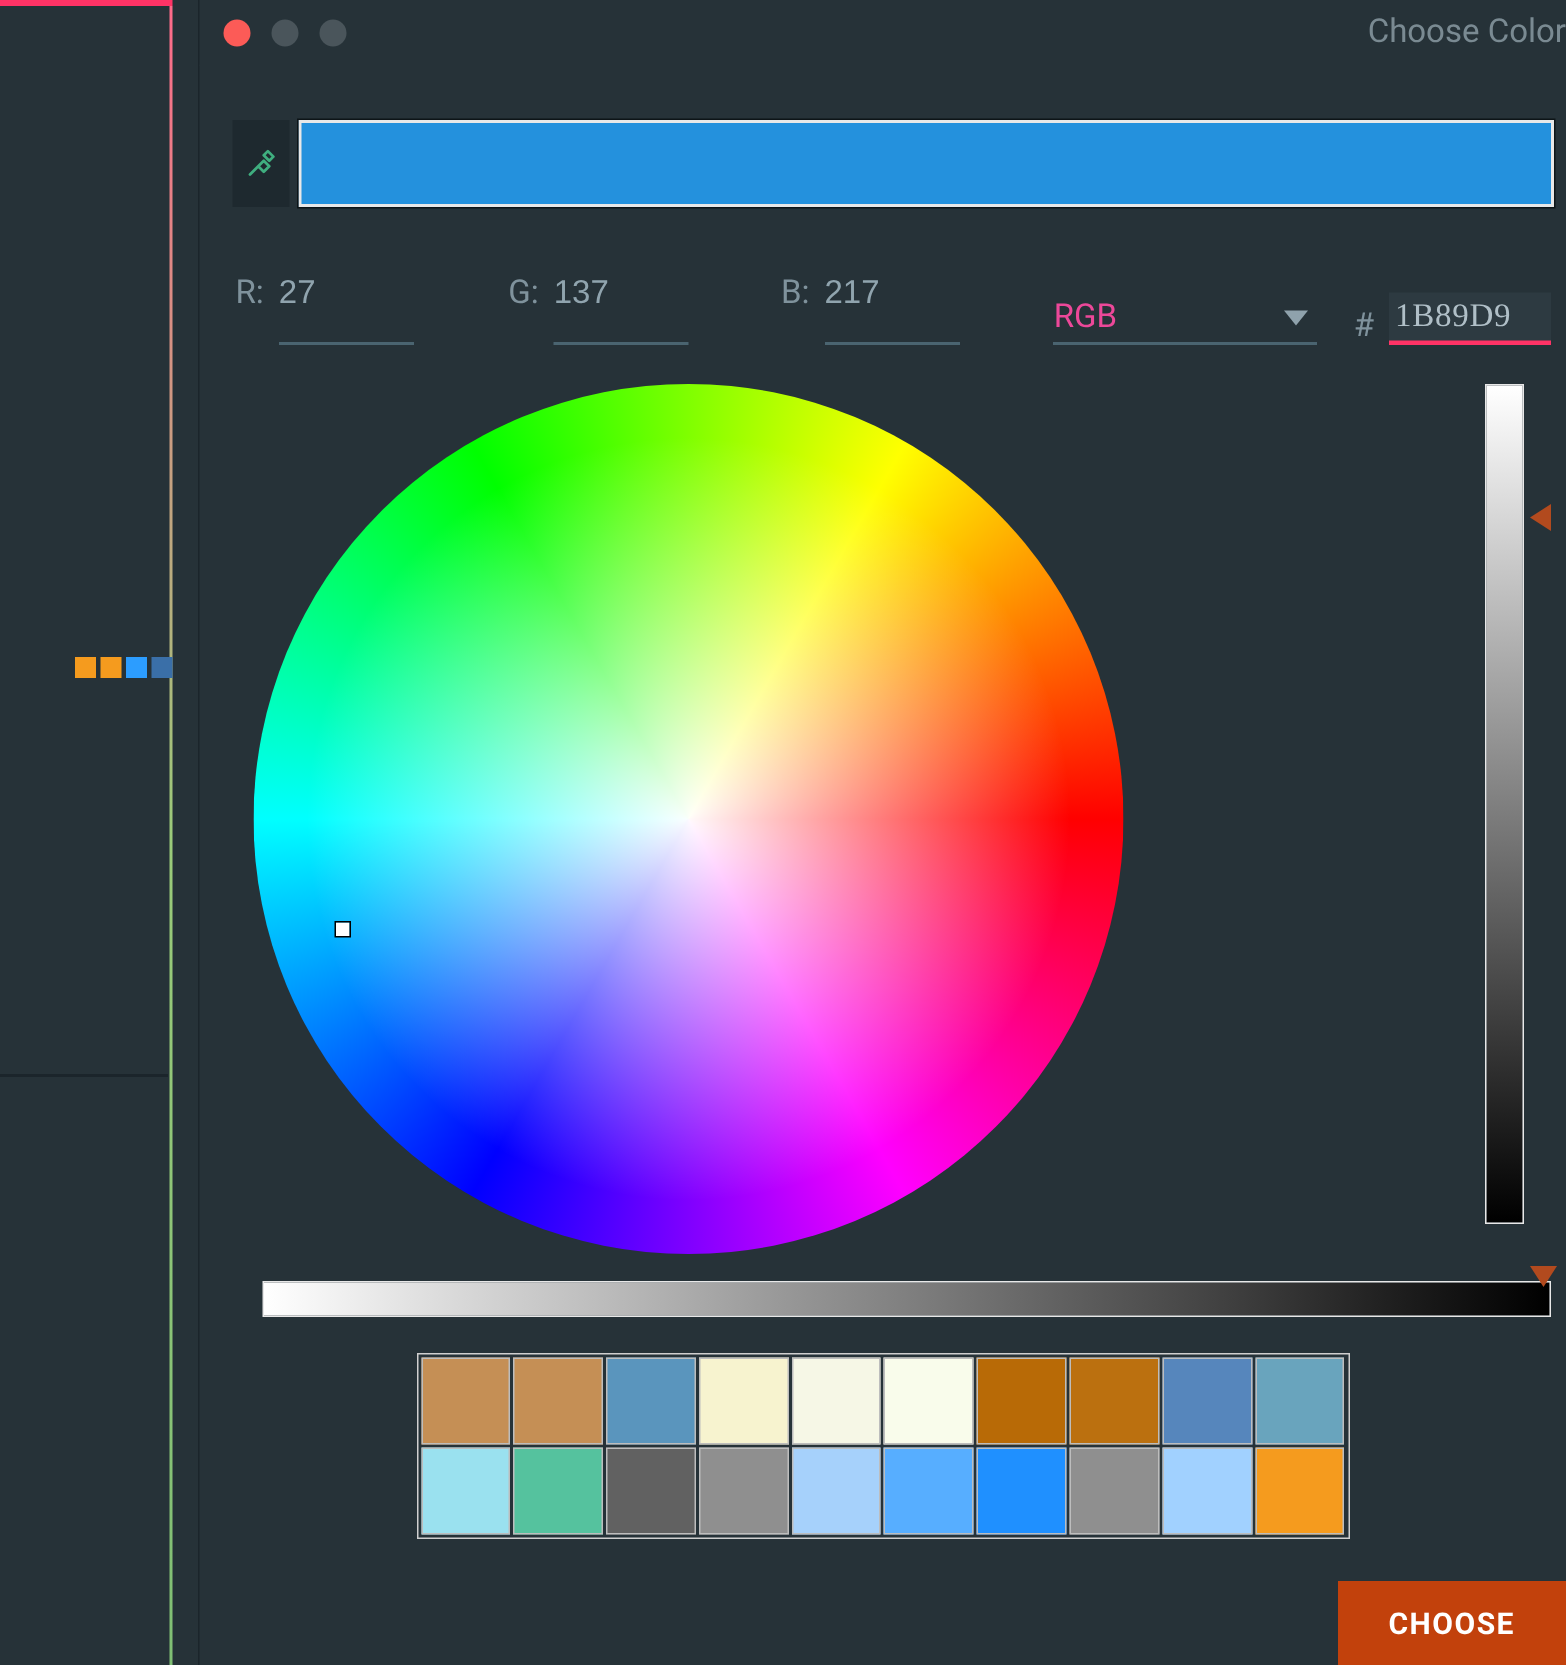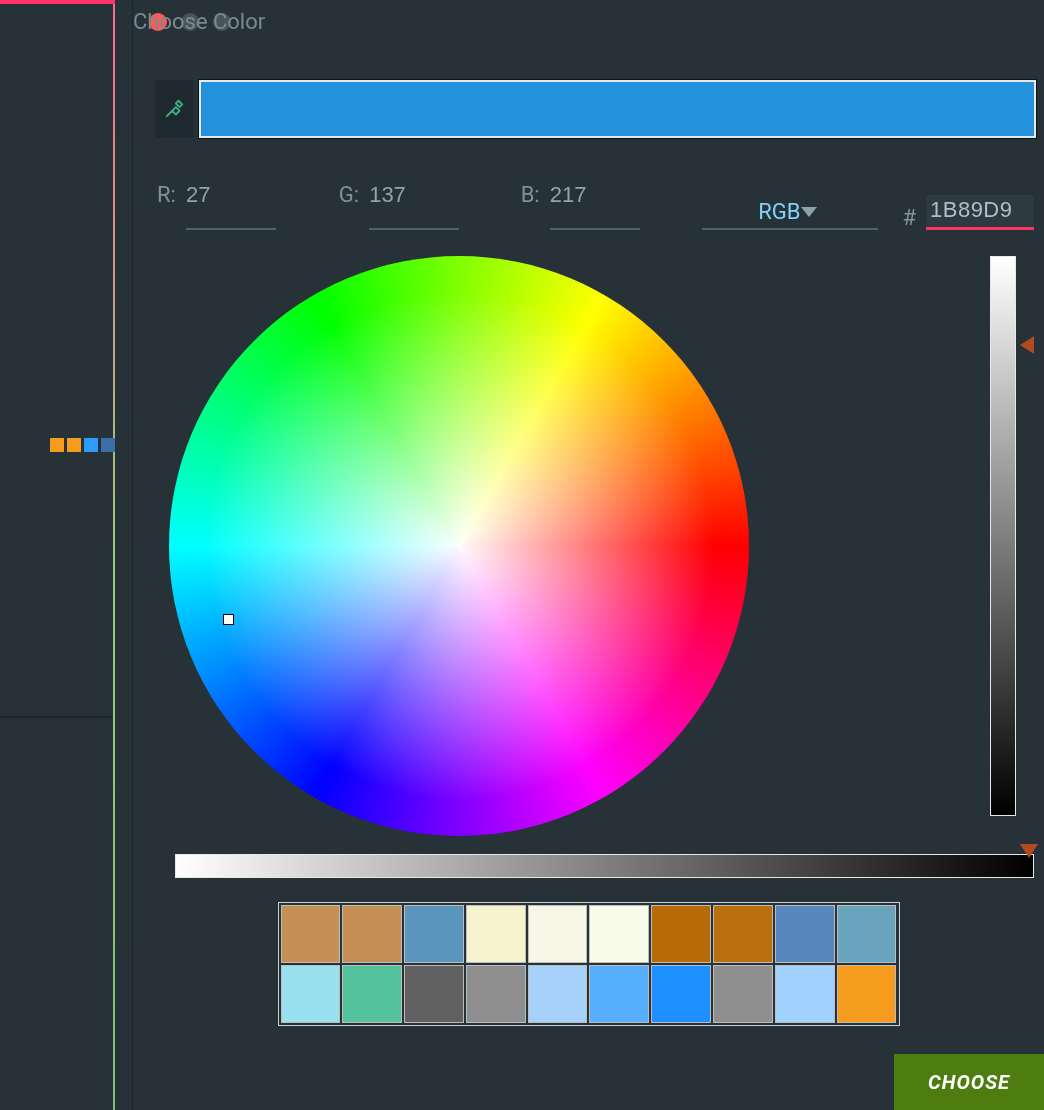--- a/index.html
+++ b/index.html
@@ -73,22 +73,22 @@
   }
   .traffic span {
     width: 18px; height: 18px;
     border-radius: 50%;
     display: block;
   }
   .tf-red { background: #fc5b57; }
   .tf-dim { background: #4a555b; }
   .title-text {
     position: absolute;
-    left: 0; right: 16px;
-    text-align: left;
+    left: 0; right: 0;
+    text-align: right;
     font-size: 22px;
     color: #7a8a92;
     pointer-events: none;
   }
 
   
   .preview-row {
     display: flex;
     align-items: stretch;
     padding: 36px 8px 0 22px;
@@ -129,25 +129,25 @@
     background: transparent;
     font-size: 22px;
     width: 90px;
     outline: none;
     border-bottom: 2px solid #4a6470;
     padding-bottom: 20px;
   }
   .mode-dd {
     display: flex;
     align-items: center;
-    justify-content: center;
+    justify-content: space-between;
     width: 180px;
     border-bottom: 2px solid #4a6470;
     padding: 0 6px 4px 0;
-    color: #7dd3fc;
+    color: #ec4899;
   }
   .mode-dd .tri {
     width: 0; height: 0;
     border-left: 8px solid transparent;
     border-right: 8px solid transparent;
     border-top: 10px solid #8fa2ac;
   }
   .hash {
     color: #7f929c;
     margin: 0 6px 0 20px;
@@ -155,21 +155,21 @@
   .hex-val {
     color: #b0bfc7;
     background: #2d3a41;
     border: none;
     font-size: 22px;
     width: 108px;
     outline: none;
     border-bottom: 3px solid #ff3366;
     padding: 2px 4px 4px 4px;
     letter-spacing: 0.5px;
-    font-family: Liberation Sans, sans-serif;
+    font-family: Liberation Serif, serif;
     text-align: left;
   }
 
   
   .pick-area {
     position: relative;
     margin: 26px 10px 0 36px;
     height: 580px;
   }
   .wheel {
@@ -261,23 +261,22 @@
     font-size: 20px;
     font-weight: 700;
     letter-spacing: 1px;
     cursor: pointer;
   }
   .btn-cancel {
     background: #2b373e;
     color: #5d7682;
   }
   .btn-choose {
-    background: #4d7c0f;
+    background: #c2410c;
     color: #ffffff;
-    font-style: italic;
   }
 
   svg.eyedrop { width: 22px; height: 22px; }
 </style>
 </head>
 <body>
 
 <div class="left-strip">
   <div class="top-accent"></div>
   <div class="vert-accent"></div>

